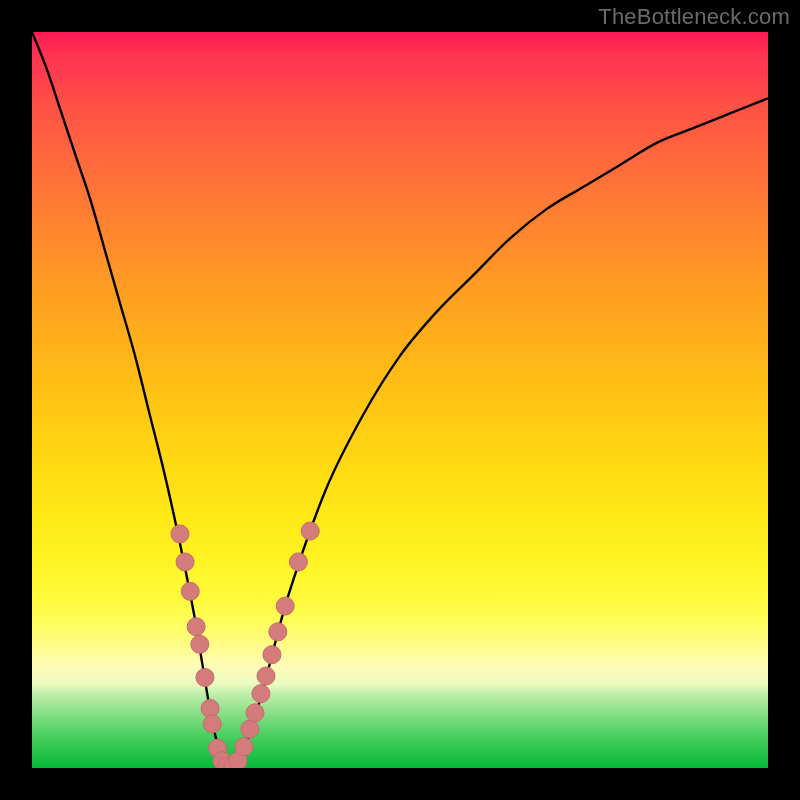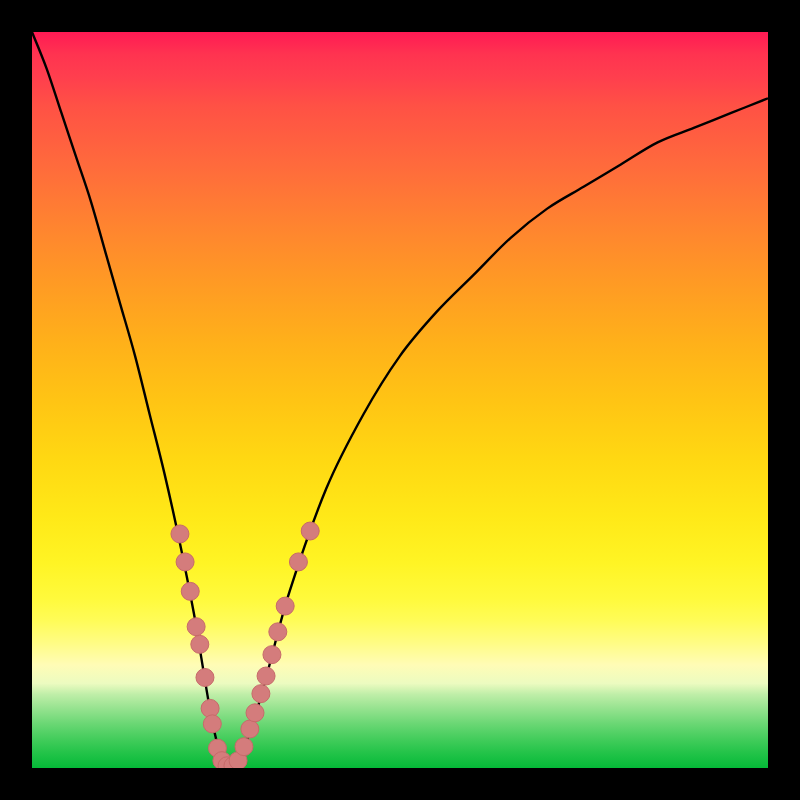--- a/index.html
+++ b/index.html
@@ -98,13 +98,14 @@
           <circle cx="228.90" cy="661.66" r="9" fill="#d47c7c" stroke="#c76a6a" stroke-width="1"></circle>
           <circle cx="234.05" cy="644.00" r="9" fill="#d47c7c" stroke="#c76a6a" stroke-width="1"></circle>
           <circle cx="239.94" cy="622.66" r="9" fill="#d47c7c" stroke="#c76a6a" stroke-width="1"></circle>
           <circle cx="245.82" cy="599.84" r="9" fill="#d47c7c" stroke="#c76a6a" stroke-width="1"></circle>
           <circle cx="253.18" cy="574.08" r="9" fill="#d47c7c" stroke="#c76a6a" stroke-width="1"></circle>
           <circle cx="266.43" cy="529.92" r="9" fill="#d47c7c" stroke="#c76a6a" stroke-width="1"></circle>
           <circle cx="278.21" cy="499.01" r="9" fill="#d47c7c" stroke="#c76a6a" stroke-width="1"></circle>
         </g>
     </svg>
   </div>
+  <div class="watermark">TheBottleneck.com</div>
 </div>
 
 </body></html>

